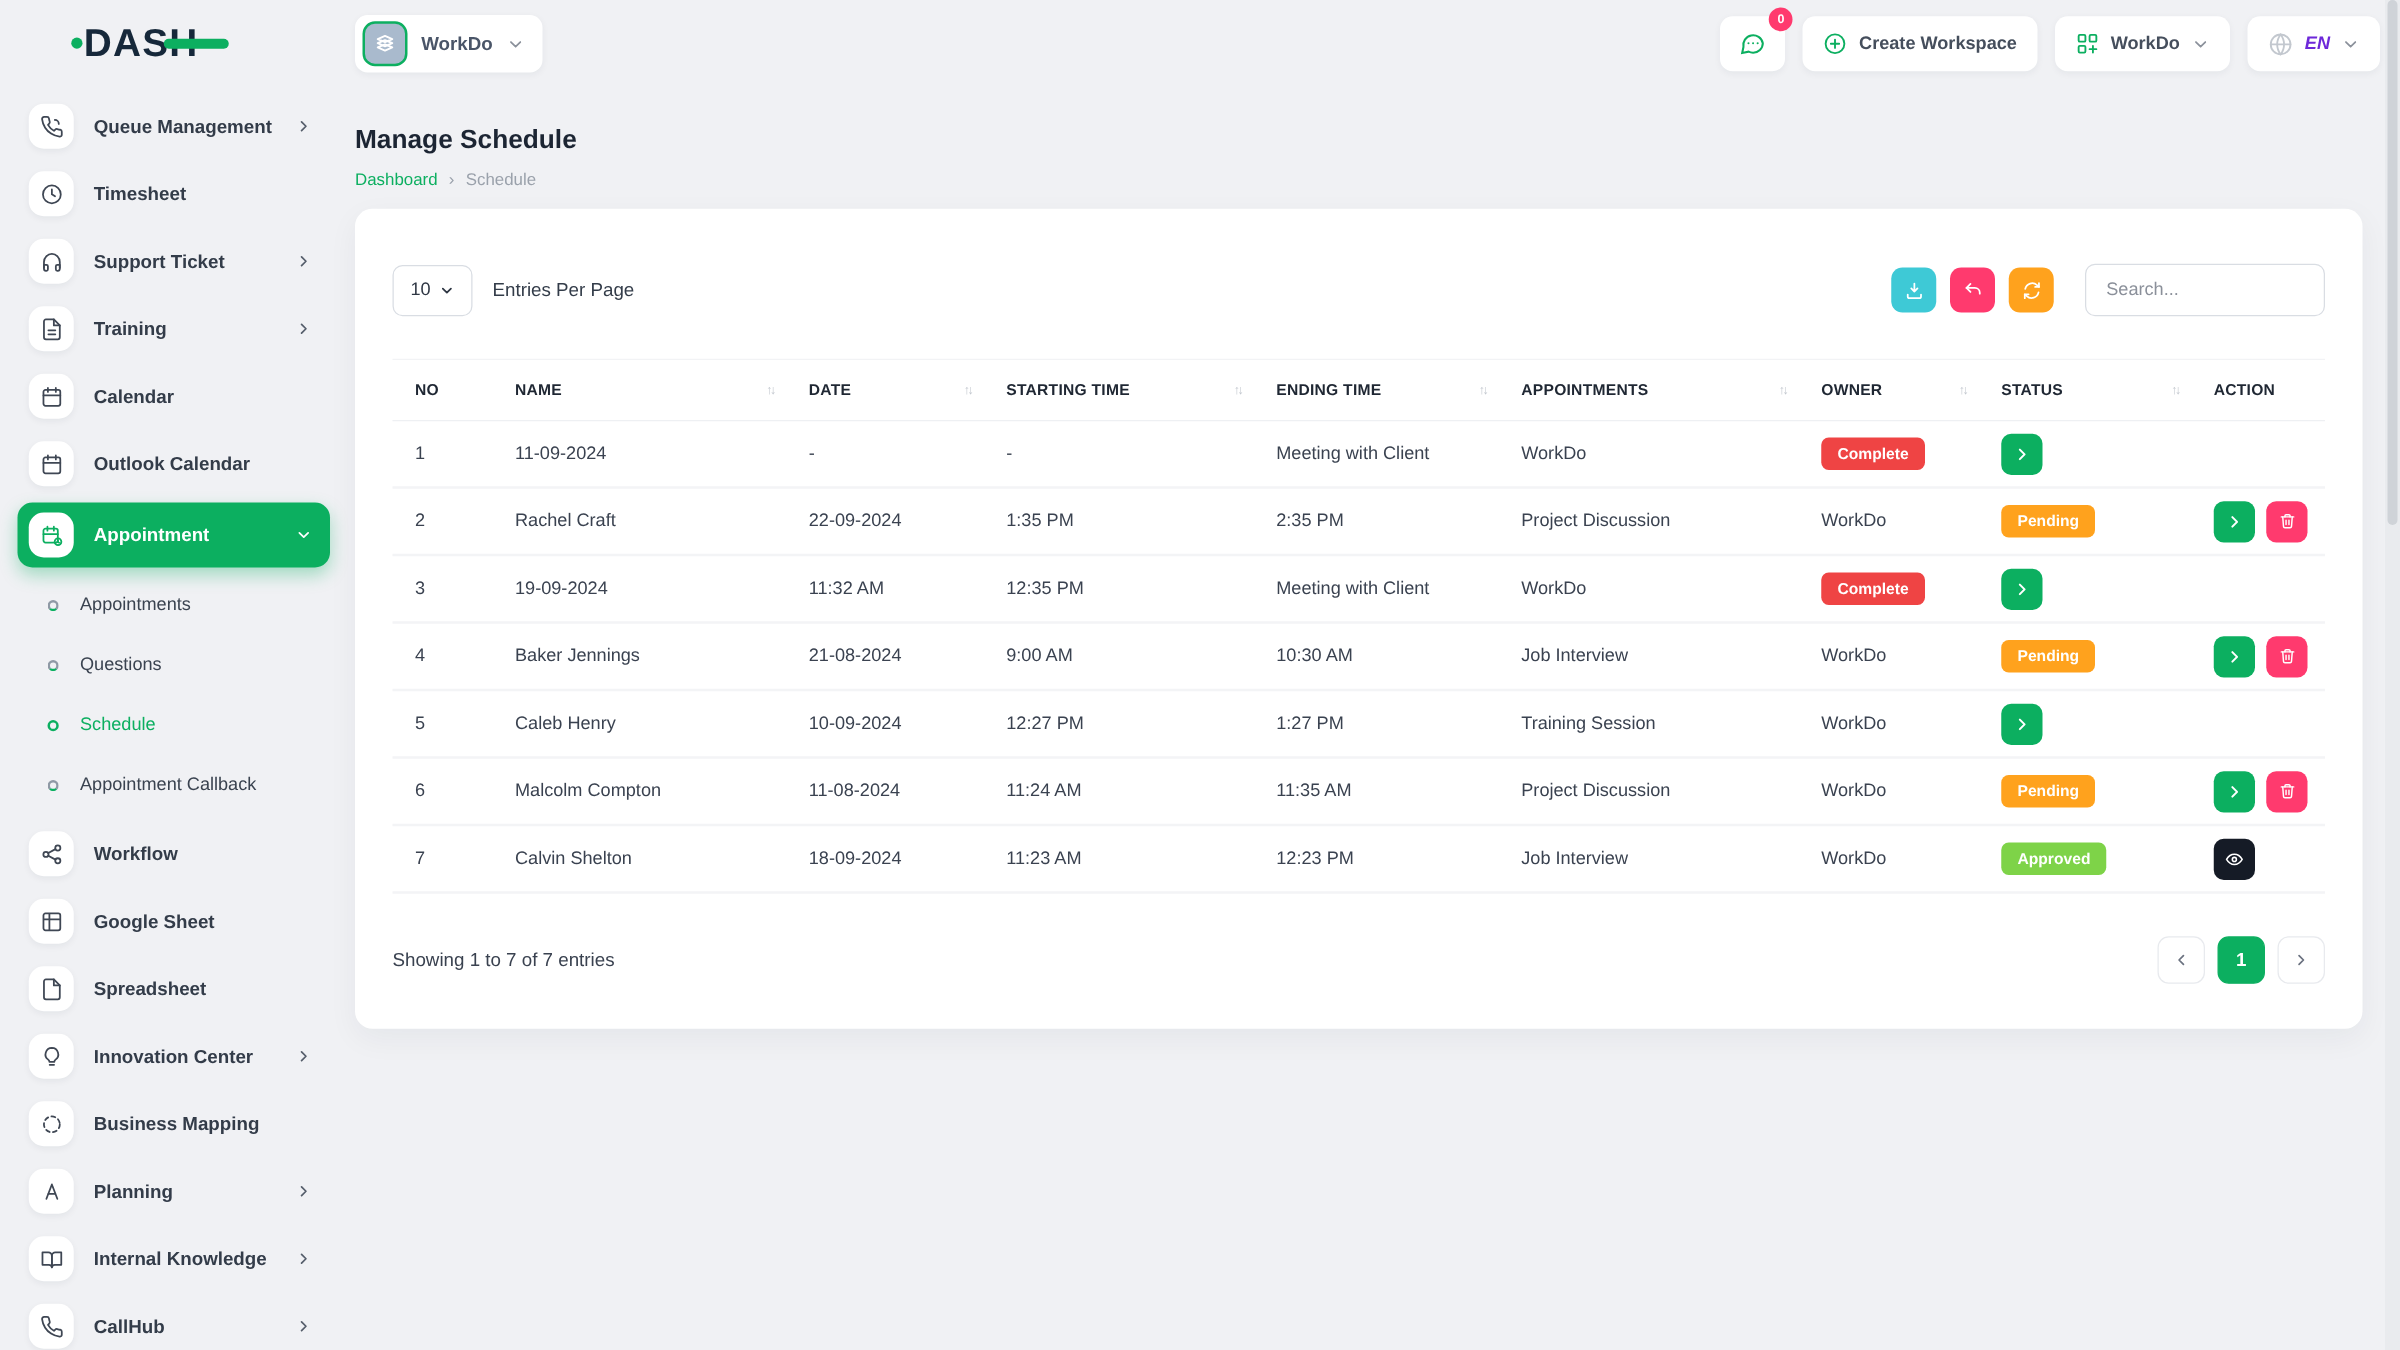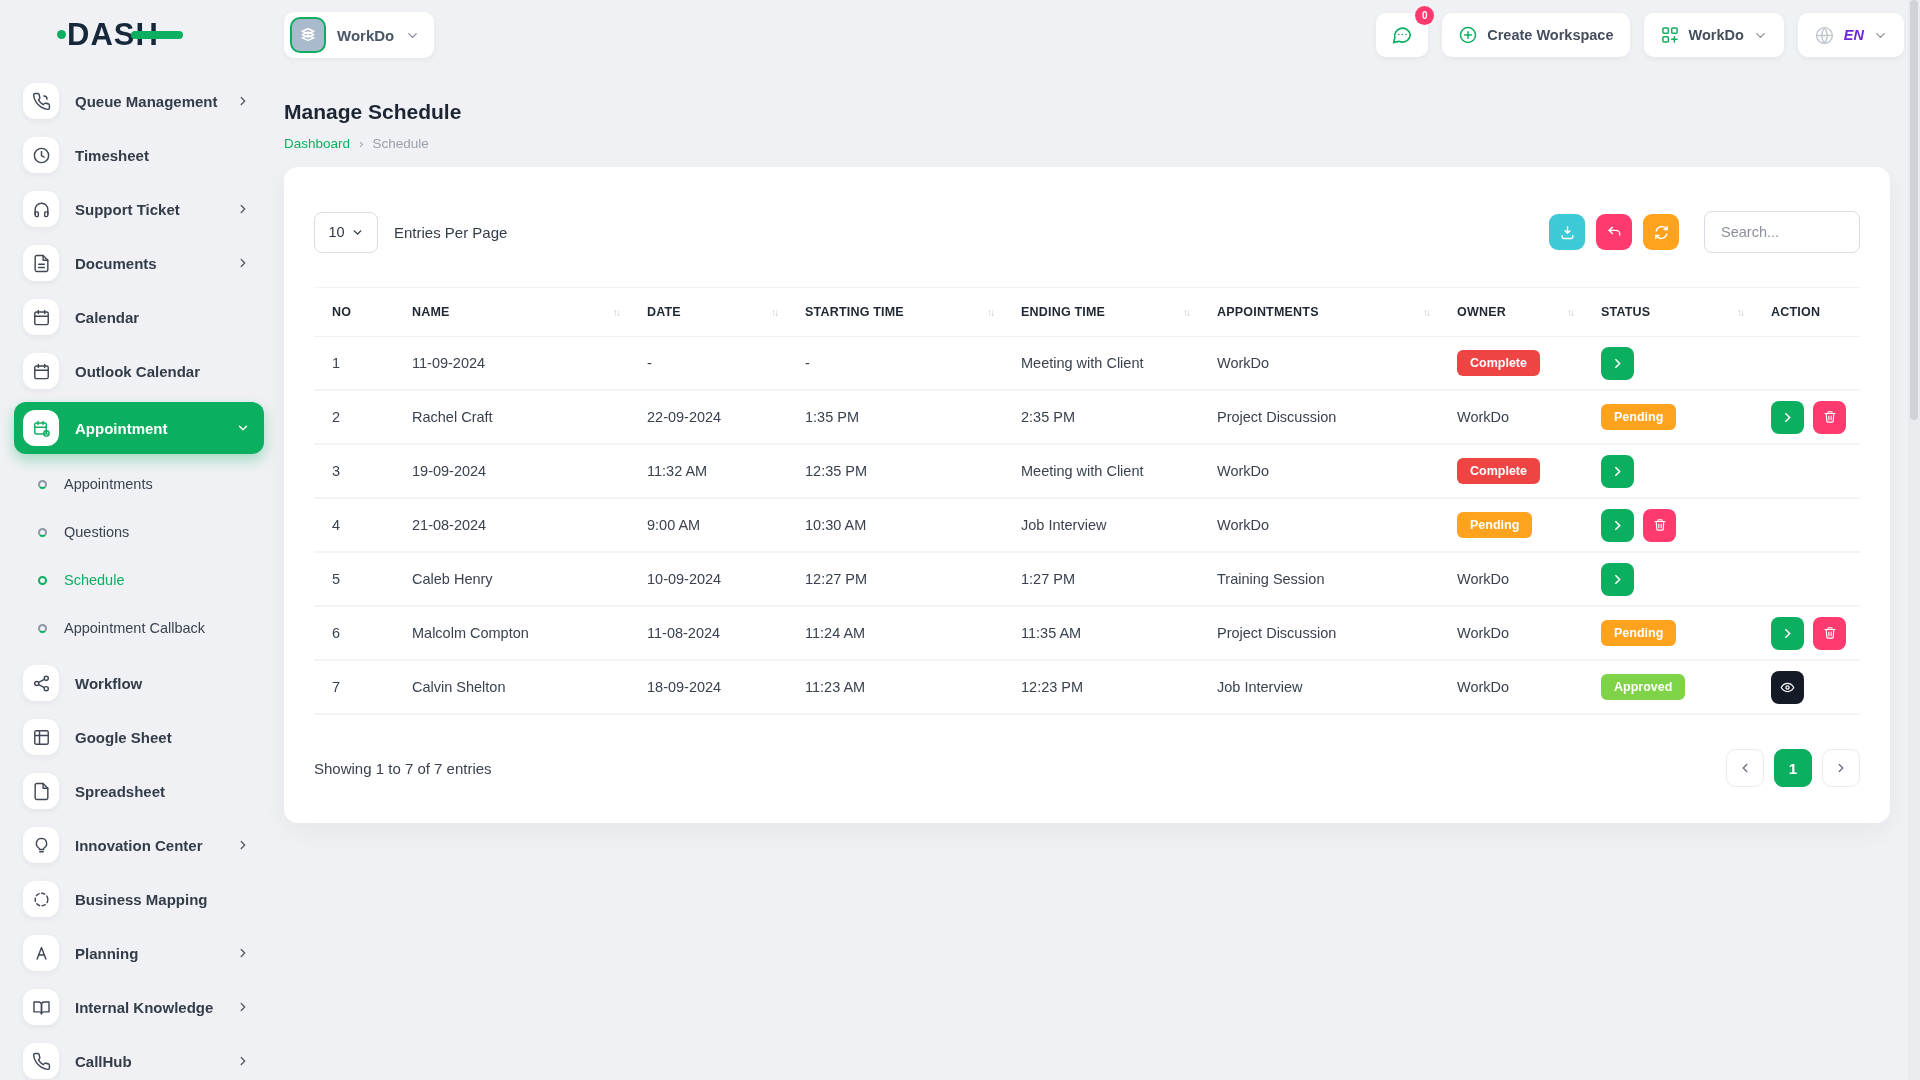--- a/index.html
+++ b/index.html
@@ -58,21 +58,21 @@
   .card { background:#fff; border-radius:14px; box-shadow:0 8px 24px rgba(25,35,55,.05); padding:44px 30px 36px 30px; }
 
   .controls { display:flex; align-items:center; margin-bottom:34px; }
   .select-box { width:64px; height:41px; border:1px solid #d9dde3; border-radius:8px; display:flex; align-items:center; justify-content:center; gap:6px; font-size:14.5px; color:#2f3744; cursor:pointer; background:#fff; }
   .entries-label { margin-left:16px; font-size:15px; color:#333c49; }
   .controls-right { margin-left:auto; display:flex; align-items:center; gap:11px; }
   .sq-btn { width:36px; height:36px; border-radius:9px; border:none; display:flex; align-items:center; justify-content:center; color:#fff; cursor:pointer; }
   .sq-btn.cyan { background:#3ec9d6; }
   .sq-btn.pink { background:#ff3a6e; }
   .sq-btn.orange { background:#ffa21d; }
-  .search-input { width:156px; height:42px; margin-left:14px; border:1px solid #d9dde3; border-radius:8px; padding:16px 16px; font-size:14.5px; color:#2f3744; font-family:"Liberation Sans", sans-serif; outline:none; background:#fff; }
+  .search-input { width:192px; height:42px; margin-left:14px; border:1px solid #d9dde3; border-radius:8px; padding:16px 16px; font-size:14.5px; color:#2f3744; font-family:"Liberation Sans", sans-serif; outline:none; background:#fff; }
   .search-input::placeholder { color:#8b909a; }
 
   .grid-cols { display:grid; grid-template-columns:80px 235px 158px 216px 196px 240px 144px 170px 1fr; }
   .thead { border-top:1px solid #f2f3f5; border-bottom:1px solid #eef0f3; }
   .th { height:48px; display:flex; align-items:center; justify-content:space-between; padding:0 10px 0 18px; font-size:12.5px; font-weight:700; color:#1f2733; letter-spacing:.2px; cursor:pointer; }
   .sort { font-size:10px; color:#c3c8cf; letter-spacing:-2px; }
   .tr { border-bottom:2px solid #f3f4f6; }
   .tr:last-child { border-bottom:none; }
   .td { height:52px; display:flex; align-items:center; padding-left:18px; font-size:14.5px; color:#3a4250; }
   .badge { padding:6px 13px; border-radius:6px; color:#fff; font-size:12.5px; font-weight:600; }
@@ -205,21 +205,21 @@
   </div>
 
   <div class="side-item">
     <span class="tile">
         <svg width="19" height="19" viewBox="0 0 24 24" fill="none" stroke="currentColor" stroke-width="1.8" stroke-linecap="round" stroke-linejoin="round">
           <path d="M14 2H6a2 2 0 0 0-2 2v16a2 2 0 0 0 2 2h12a2 2 0 0 0 2-2V8z"></path>
           <path d="M14 2v6h6"></path>
           <path d="M15.5 13h-7M15.5 17h-7"></path>
         </svg>
       </span>
-    <span class="side-label">Documents</span>
+    <span class="side-label">Training</span>
     <svg class="side-chev" width="14" height="14" viewBox="0 0 24 24" fill="none" stroke="currentColor" stroke-width="2.4" stroke-linecap="round" stroke-linejoin="round">
         <path d="M9 6l6 6-6 6"></path>
       </svg>
   </div>
 
   <div class="side-item">
     <span class="tile">
         <svg width="19" height="19" viewBox="0 0 24 24" fill="none" stroke="currentColor" stroke-width="1.8" stroke-linecap="round" stroke-linejoin="round">
           <rect x="3.5" y="5" width="17" height="16" rx="2"></rect>
           <path d="M16 3v4M8 3v4M3.5 10.5h17"></path>
@@ -507,20 +507,21 @@
         <button class="act-btn green">
             <svg width="13" height="13" viewBox="0 0 24 24" fill="none" stroke="#fff" stroke-width="3" stroke-linecap="round" stroke-linejoin="round">
               <path d="M9 5l7 7-7 7"></path>
             </svg>
           </button>
       </div>
     </div>
 
     <div class="grid-cols tr">
       <div class="td">4</div>
+      <div class="td">Baker Jennings</div>
       <div class="td">21-08-2024</div>
       <div class="td">9:00 AM</div>
       <div class="td">10:30 AM</div>
       <div class="td">Job Interview</div>
       <div class="td">WorkDo</div>
       <div class="td">
           <span class="badge" data-status="pending">Pending</span>
         </div>
       <div class="td">
         <button class="act-btn green">

